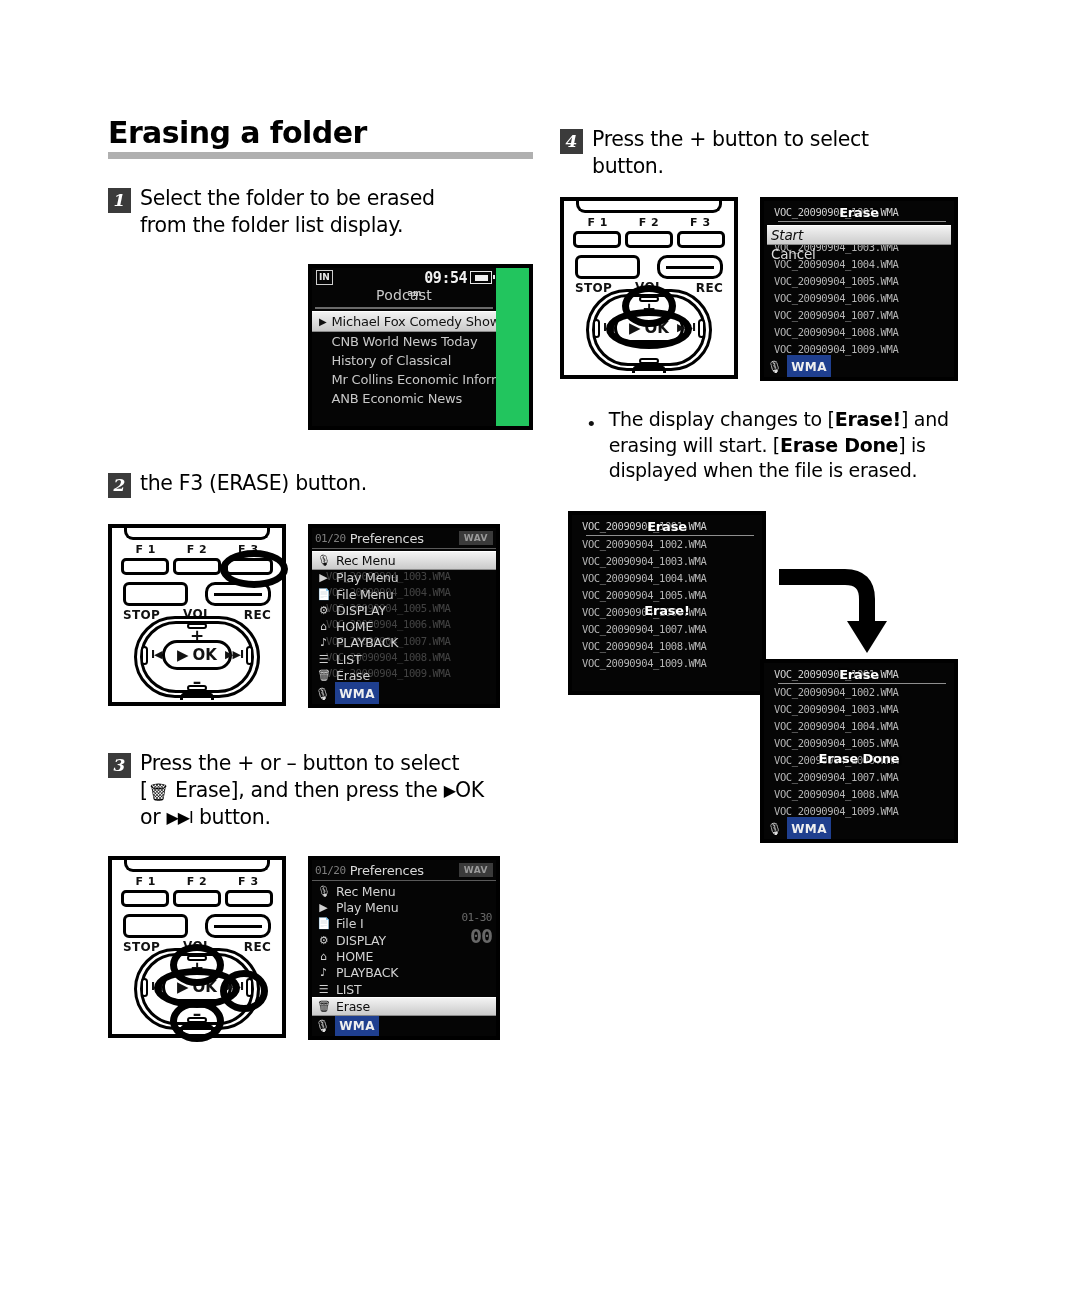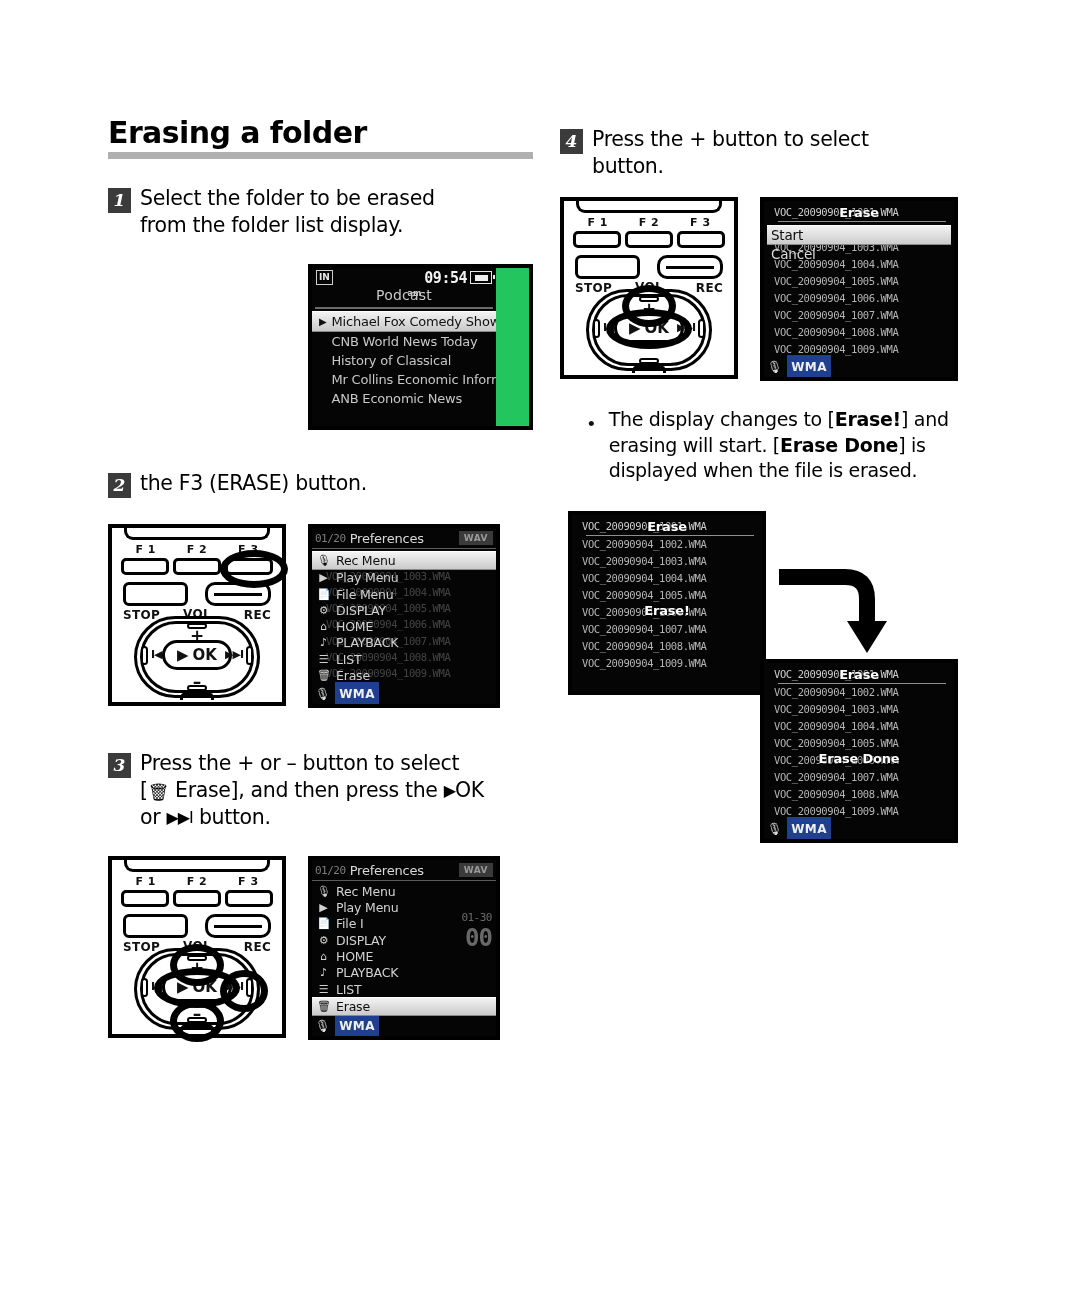--- a/index.html
+++ b/index.html
@@ -461,21 +461,21 @@
   }
   .ghost-right {
     position: absolute;
     right: 4px; top: 30px;
     text-align: right;
     opacity: 0.55;
     font-family: "DejaVu Sans Mono", monospace;
     color: #b9b9b9;
   }
   .ghost-right .g1 { font-size: 11px; letter-spacing: -0.5px; }
-  .ghost-right .g2 { font-size: 24px; font-weight: bold; letter-spacing: -1px; }
+  .ghost-right .g2 { font-size: 20px; font-weight: bold; letter-spacing: -1px; }
 
   
   .lcd-files { width: 190px; height: 176px; }
   .fl-inner { position: relative; height: 100%; padding: 3px 0 0 0; }
   .fl-list { padding: 0 4px 0 10px; }
   .fl-row {
     font-family: "DejaVu Sans Mono", monospace;
     font-size: 10.5px;
     color: #b5b5b5;
     line-height: 17px;
@@ -504,20 +504,21 @@
     font-size: 13.5px;
     color: #dcdcdc;
     padding: 1px 4px;
     letter-spacing: -0.2px;
   }
   .dlg-item.sel {
     background: linear-gradient(#f3f3f3, #cccccc);
     color: #0d0d0d;
     border-top: 1px solid #fff;
     border-bottom: 1px solid #8a8a8a;
+    font-style: italic;
   }
   .fl-foot {
     position: absolute;
     bottom: 1px; left: 3px;
     display: flex; align-items: center; gap: 5px;
   }
 
   
   .arrow-svg { display: block; }
 

